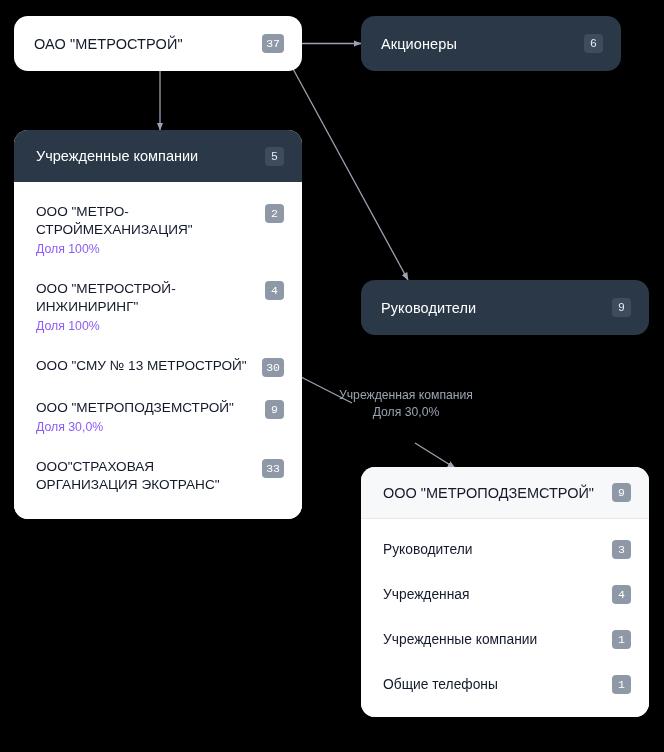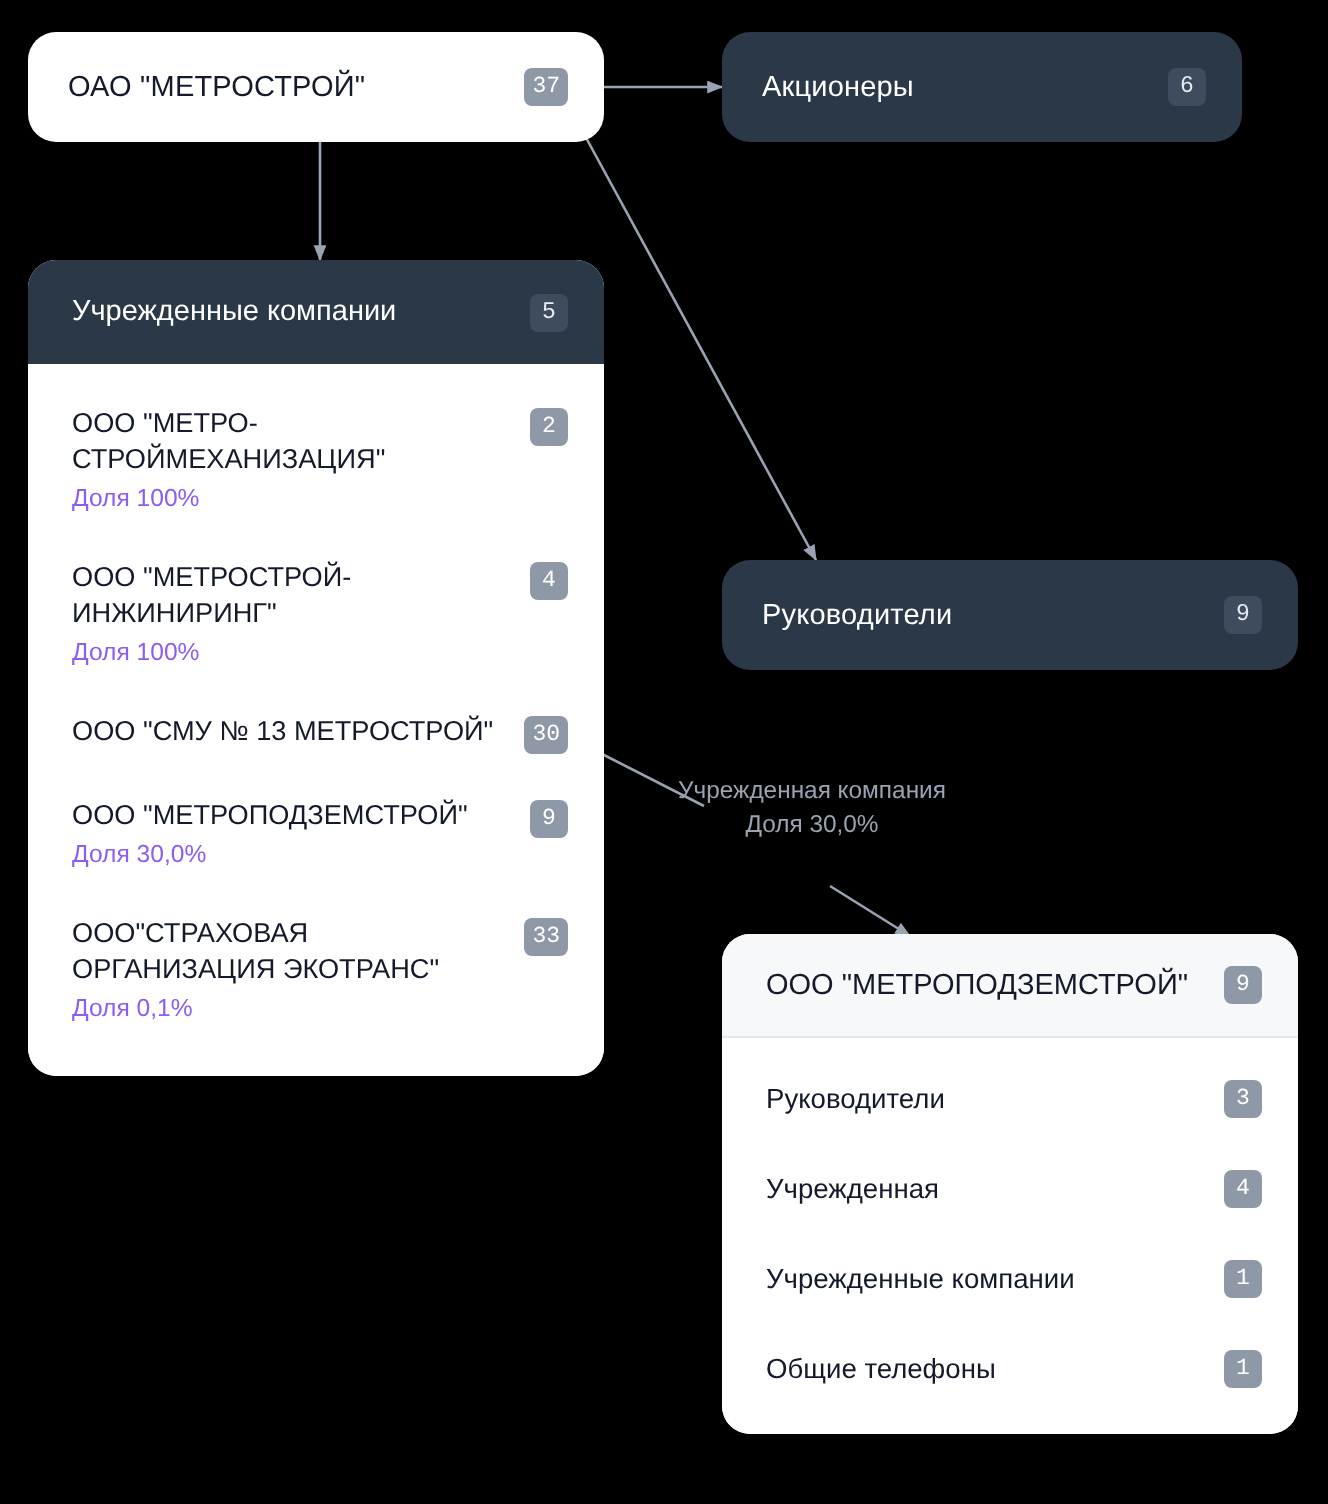--- a/index.html
+++ b/index.html
@@ -246,21 +246,20 @@
           <div class="li-title">ООО "МЕТРОПОДЗЕМСТРОЙ"</div>
           <div class="li-sub">Доля 30,0%</div>
         </div>
         <span class="badge on-light">9</span>
       </div>
 
       <div class="list-item">
         <div class="li-text">
           <div class="li-title">ООО"СТРАХОВАЯ
 ОРГАНИЗАЦИЯ ЭКОТРАНС"</div>
-          <div class="li-sub">Доля 0,1%</div>
         </div>
         <span class="badge on-light">33</span>
       </div>
 
     </div>
   </div>
 
   <div class="card light" style="left:361px; top:467px; width:288px;">
     <div class="detail-header">
       <span class="hdr-title">ООО "МЕТРОПОДЗЕМСТРОЙ"</span>

